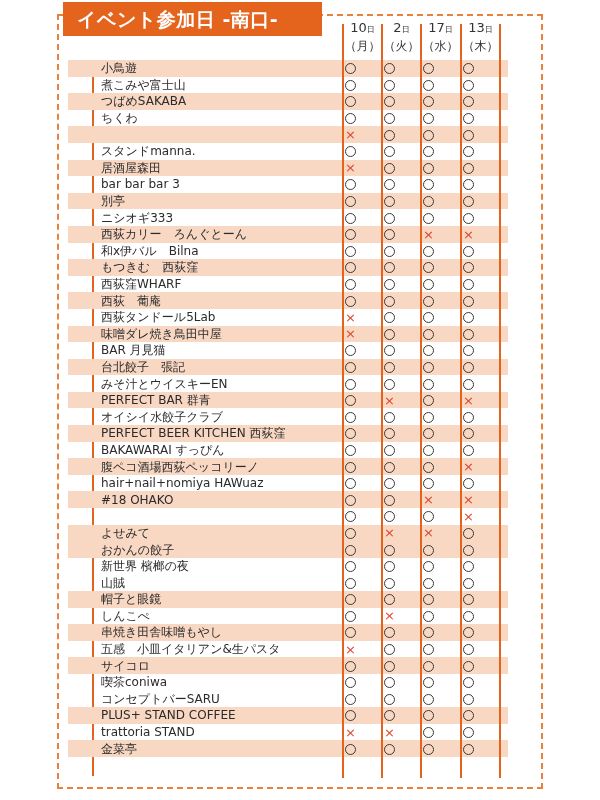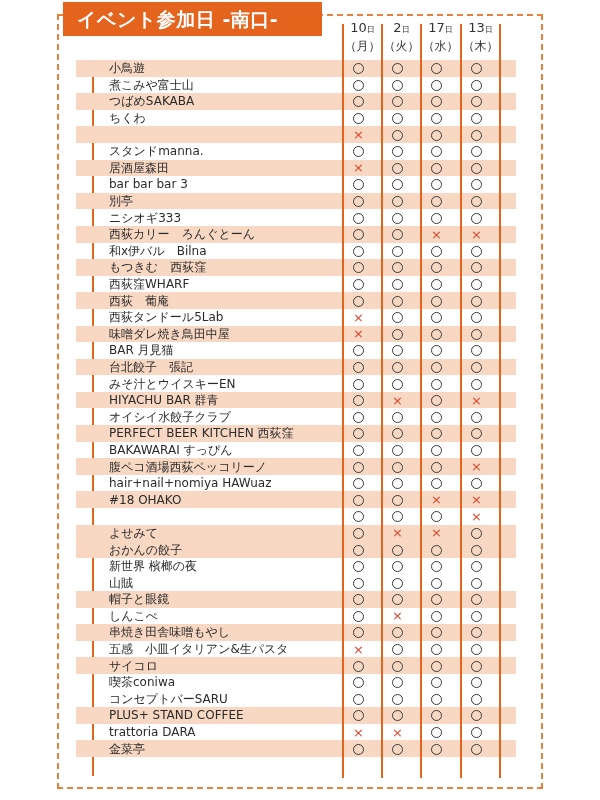--- a/index.html
+++ b/index.html
@@ -8,21 +8,21 @@
   .frame { position:absolute; left:57px; top:14px; width:486px; height:775px;
            border:2px dashed #E8823A; box-sizing:border-box; }
   .title { position:absolute; left:63px; top:2px; width:259px; height:34px;
            background:#E4631D; color:#fff; font-weight:bold; font-size:19px;
            line-height:34px; padding-left:14px; box-sizing:border-box; letter-spacing:0.5px; }
   .hdr { position:absolute; top:20px; width:39px; text-align:center; font-size:12px; line-height:16px; color:#333; }
   .hdr .d { font-size:13px; }
   .hdr .unit { font-size:8px; }
   .vline { position:absolute; top:24px; width:2px; height:754px; background:#E4631D; }
   .lline { position:absolute; left:92px; top:62px; width:2px; height:714px; background:#E4631D; }
-  .rows { position:absolute; left:76px; top:60px; width:440px; }
+  .rows { position:absolute; left:68px; top:60px; width:440px; }
   .row { position:relative; height:16.6px; display:flex; align-items:center; }
   .row.odd { background:#F8D7C3; }
   .name { position:absolute; left:33px; font-size:12px; line-height:16px; white-space:nowrap; color:#2b2b2b; }
   .cell { position:absolute; width:39px; text-align:center; font-size:12px; line-height:16px; }
   .cell.o { color:#333; }
   .cell.x { color:#E2452A; }
   .o-mark { display:inline-block; width:9px; height:9px; border:1.6px solid #3a3a3a; border-radius:50%; vertical-align:middle; }
   .x-mark { display:inline-block; font-size:13px; color:#E2452A; vertical-align:middle; line-height:12px; }
 </style>
 </head>
@@ -184,21 +184,21 @@
       <span class="cell o" style="left: 381px;"><span class="o-mark"></span></span>
     </div>
     <div class="row">
       <span class="name">みそ汁とウイスキーEN</span>
       <span class="cell o" style="left: 263px;"><span class="o-mark"></span></span>
       <span class="cell o" style="left: 302px;"><span class="o-mark"></span></span>
       <span class="cell o" style="left: 341px;"><span class="o-mark"></span></span>
       <span class="cell o" style="left: 381px;"><span class="o-mark"></span></span>
     </div>
     <div class="row odd">
-      <span class="name">HIYACHU BAR 群青</span>
+      <span class="name">PERFECT BAR 群青</span>
       <span class="cell o" style="left: 263px;"><span class="o-mark"></span></span>
       <span class="cell x" style="left: 302px;"><span class="x-mark">×</span></span>
       <span class="cell o" style="left: 341px;"><span class="o-mark"></span></span>
       <span class="cell x" style="left: 381px;"><span class="x-mark">×</span></span>
     </div>
     <div class="row">
       <span class="name">オイシイ水餃子クラブ</span>
       <span class="cell o" style="left: 263px;"><span class="o-mark"></span></span>
       <span class="cell o" style="left: 302px;"><span class="o-mark"></span></span>
       <span class="cell o" style="left: 341px;"><span class="o-mark"></span></span>
@@ -323,21 +323,21 @@
       <span class="cell o" style="left: 381px;"><span class="o-mark"></span></span>
     </div>
     <div class="row odd">
       <span class="name">PLUS+ STAND COFFEE</span>
       <span class="cell o" style="left: 263px;"><span class="o-mark"></span></span>
       <span class="cell o" style="left: 302px;"><span class="o-mark"></span></span>
       <span class="cell o" style="left: 341px;"><span class="o-mark"></span></span>
       <span class="cell o" style="left: 381px;"><span class="o-mark"></span></span>
     </div>
     <div class="row">
-      <span class="name">trattoria DARA</span>
+      <span class="name">trattoria STAND</span>
       <span class="cell x" style="left: 263px;"><span class="x-mark">×</span></span>
       <span class="cell x" style="left: 302px;"><span class="x-mark">×</span></span>
       <span class="cell o" style="left: 341px;"><span class="o-mark"></span></span>
       <span class="cell o" style="left: 381px;"><span class="o-mark"></span></span>
     </div>
     <div class="row odd">
       <span class="name">金菜亭</span>
       <span class="cell o" style="left: 263px;"><span class="o-mark"></span></span>
       <span class="cell o" style="left: 302px;"><span class="o-mark"></span></span>
       <span class="cell o" style="left: 341px;"><span class="o-mark"></span></span>

